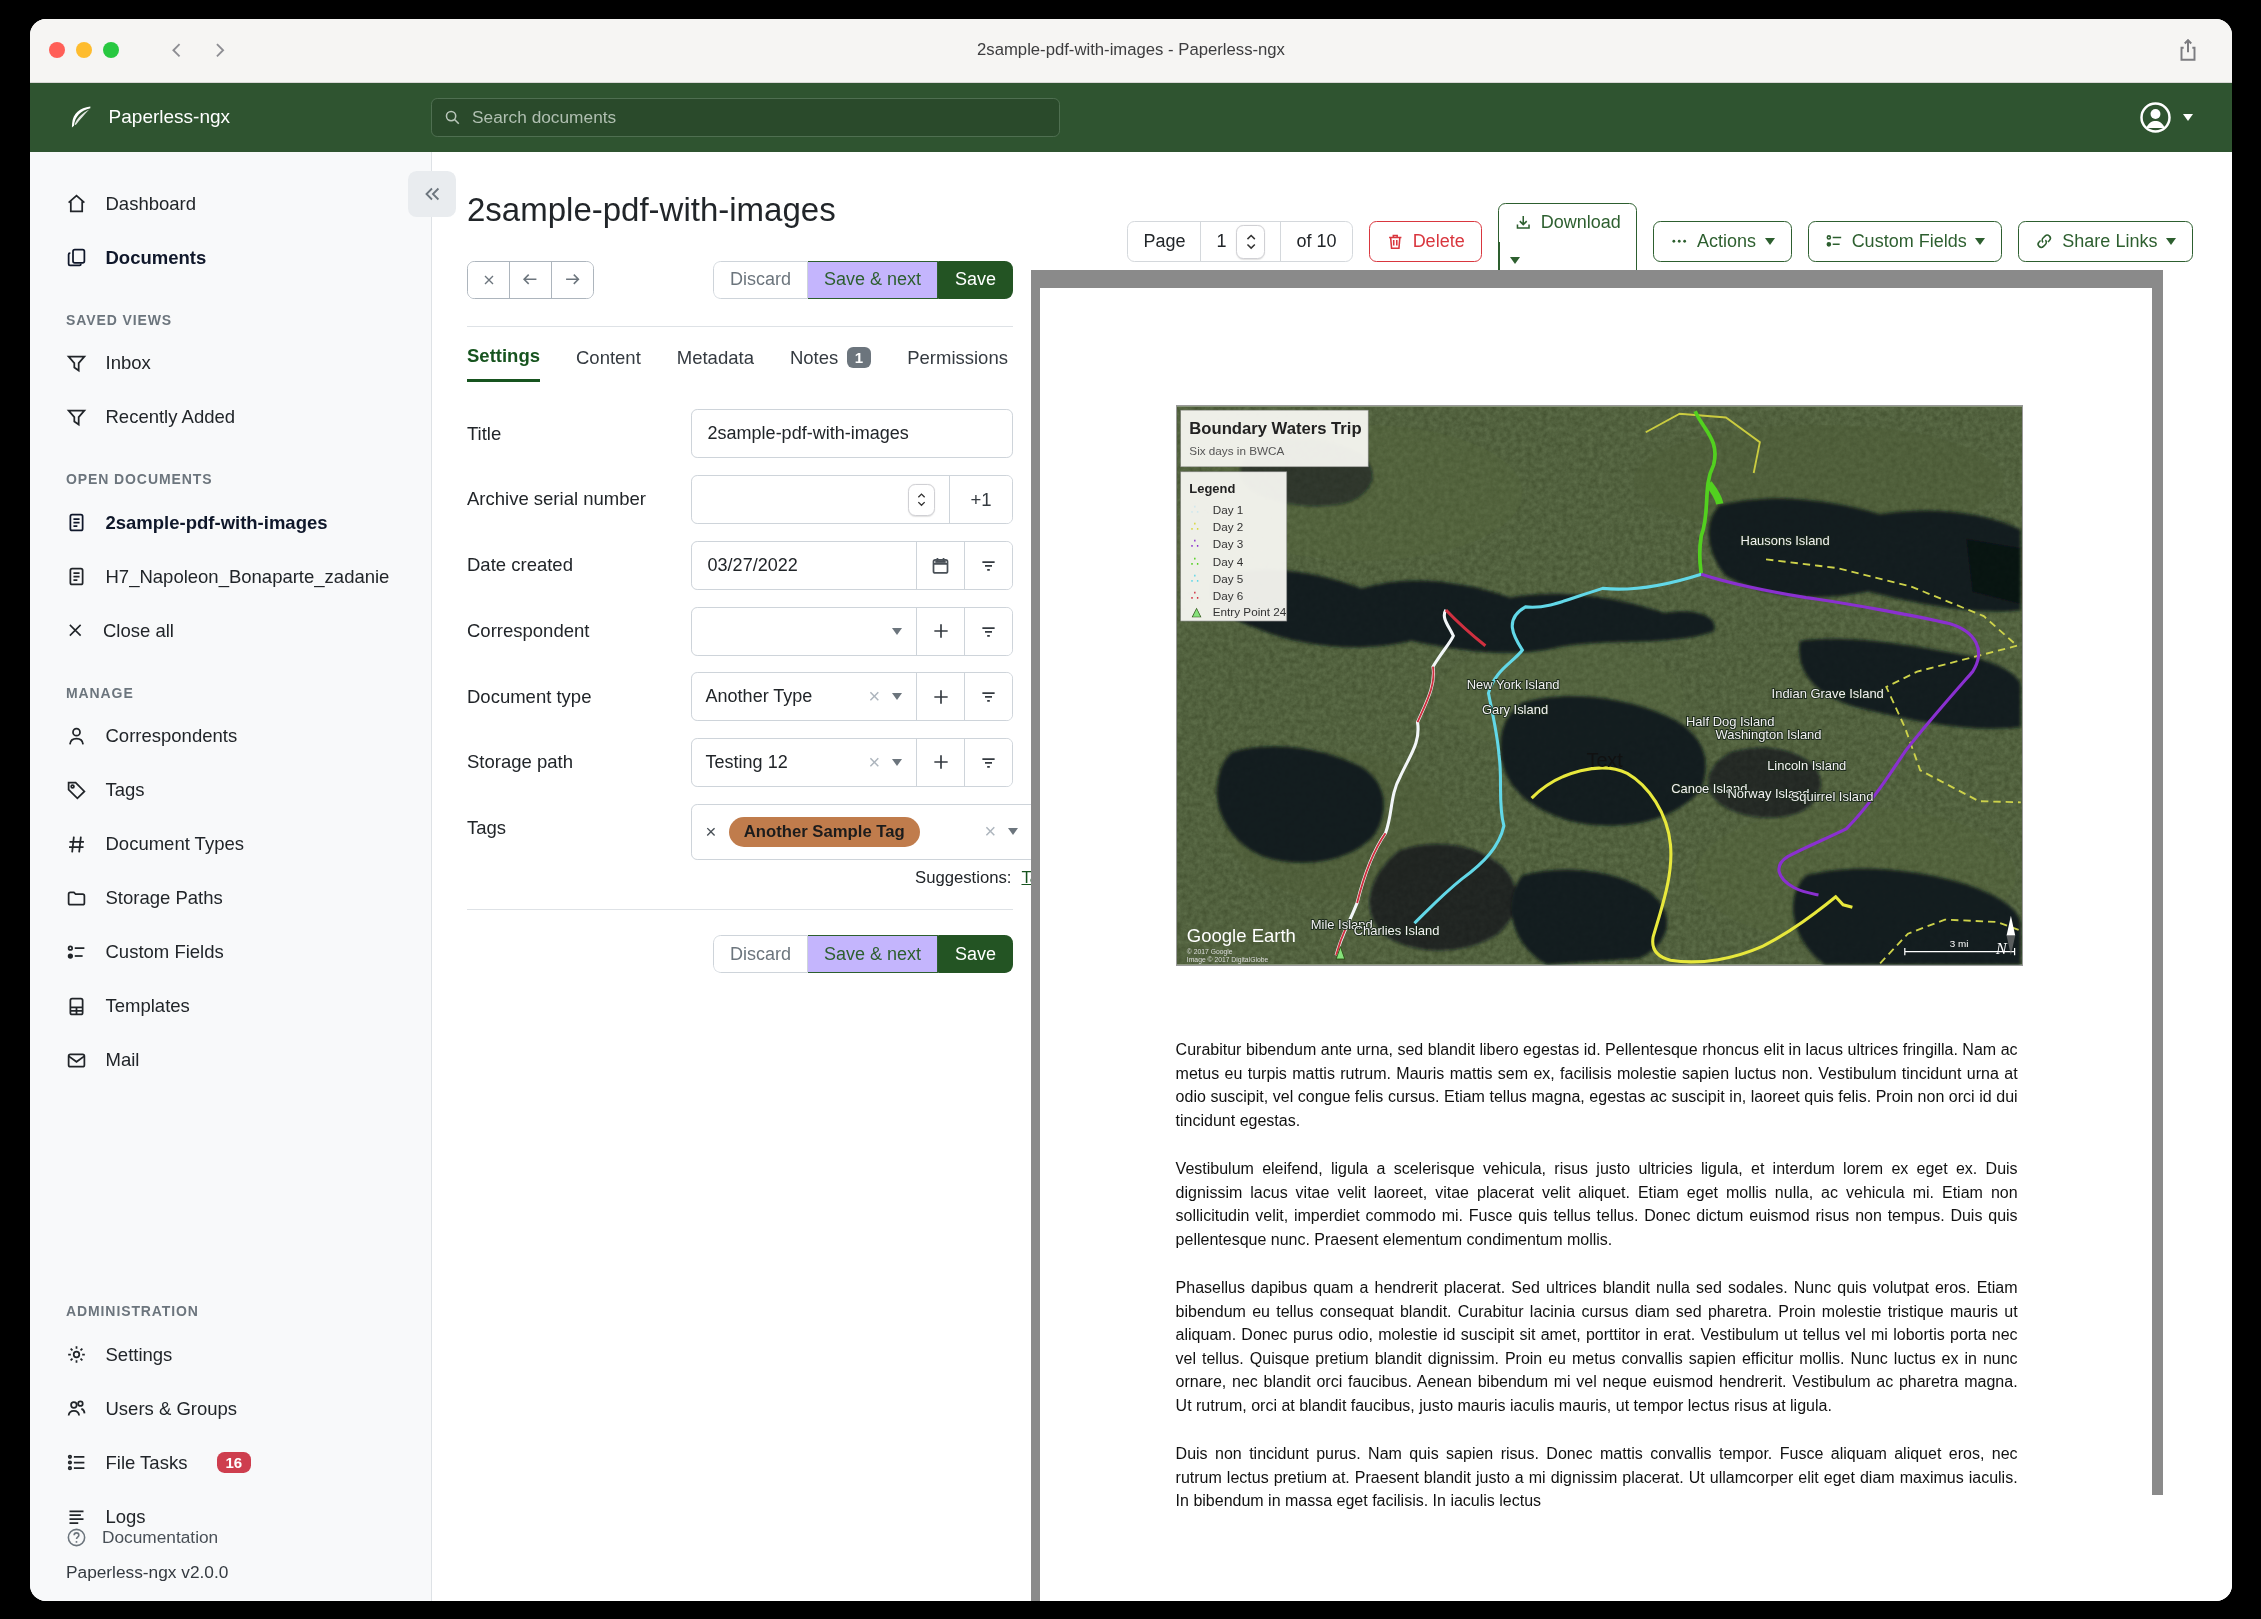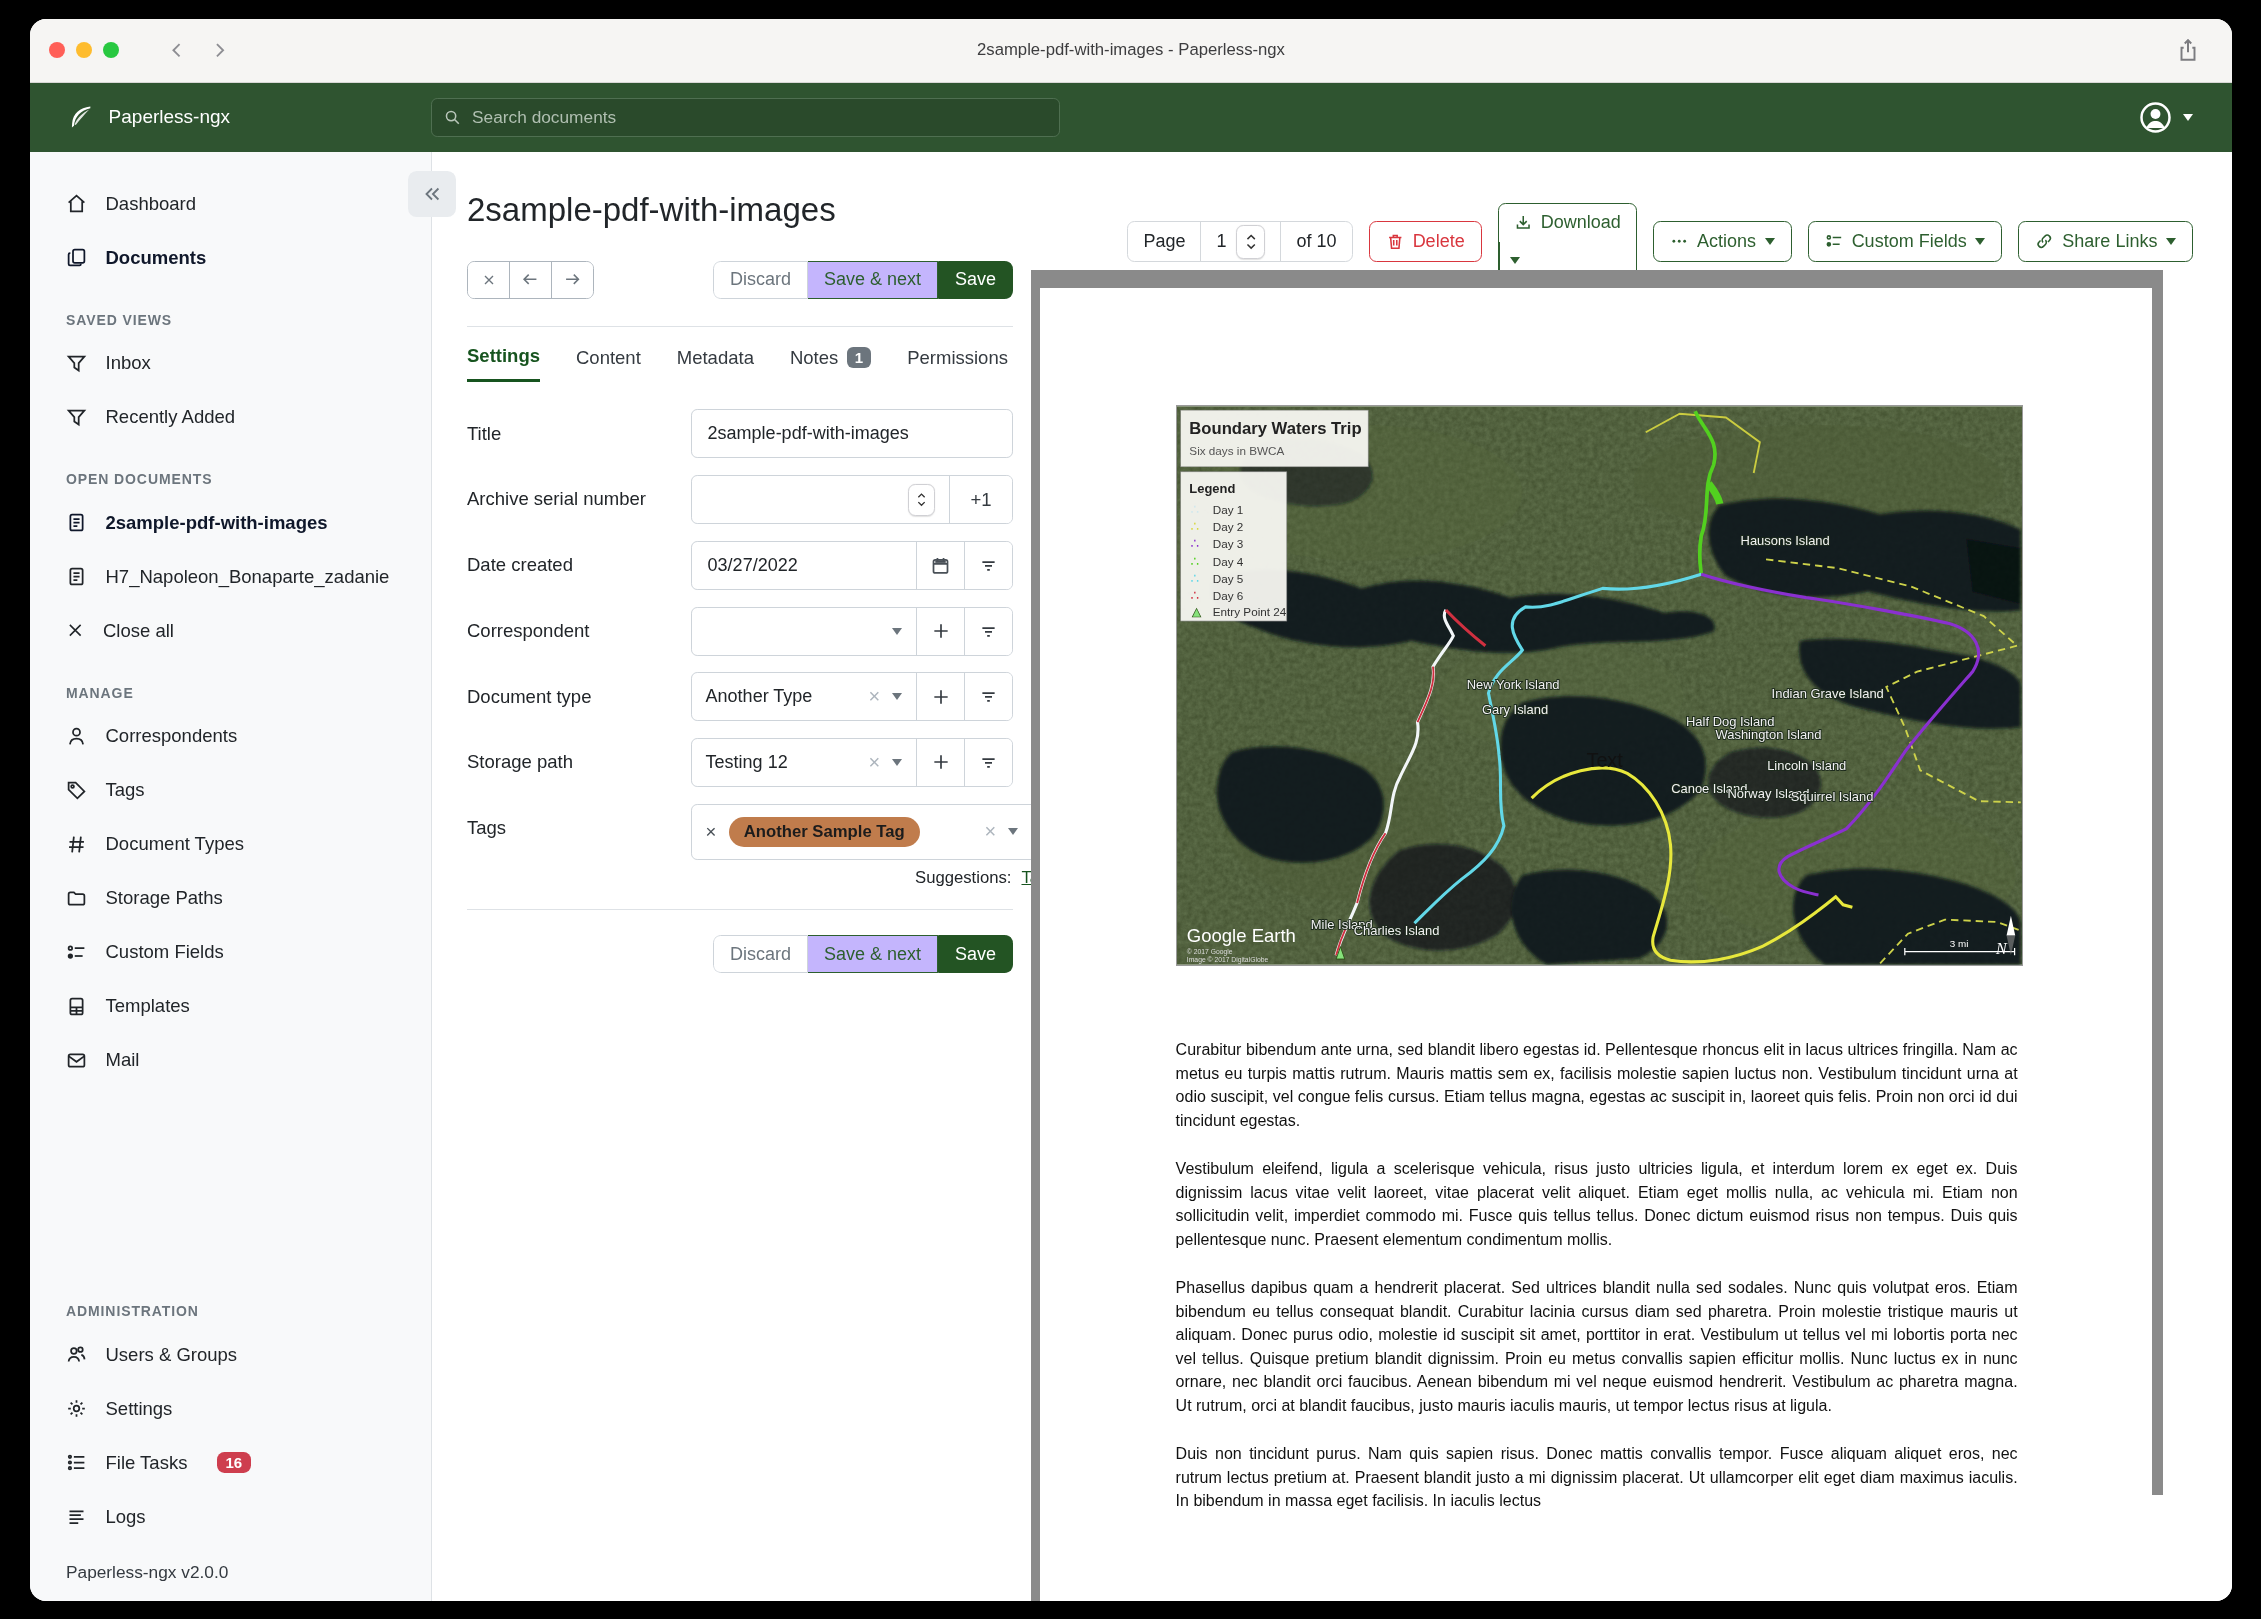--- a/index.html
+++ b/index.html
@@ -246,52 +246,60 @@
         <svg class="icon" width="21" height="21" viewBox="0 0 24 24" fill="none" stroke="currentColor" stroke-width="2">
             <rect x="3" y="5" width="18" height="14" rx="2"></rect>
             <path d="M3 7 L12 13.5 L21 7"></path>
           </svg>
         <span class="lbl">Mail</span>
       </div>
 
       <div class="shead" style="margin-top:216px">ADMINISTRATION</div>
       <div class="sitem">
         <svg class="icon" width="21" height="21" viewBox="0 0 24 24" fill="none" stroke="currentColor" stroke-width="2">
+            <circle cx="12" cy="12" r="3.2"></circle>
+            <path d="M12 2.5 V5.5 M12 18.5 V21.5 M2.5 12 H5.5 M18.5 12 H21.5 M5.3 5.3 L7.4 7.4 M16.6 16.6 L18.7 18.7 M18.7 5.3 L16.6 7.4 M7.4 16.6 L5.3 18.7"></path>
+          </svg>
+        <span class="lbl">Settings</span>
+      </div>
+      <div class="sitem">
+        <svg class="icon" width="21" height="21" viewBox="0 0 24 24" fill="none" stroke="currentColor" stroke-width="2">
             <circle cx="9" cy="8" r="3.2"></circle>
             <path d="M3 20 C3.4 16.2 6 14.6 9 14.6 C12 14.6 14.6 16.2 15 20"></path>
             <circle cx="16.5" cy="6.5" r="2.6"></circle>
             <path d="M17.5 12.5 C19.8 13 21 14.8 21.2 17.5"></path>
           </svg>
         <span class="lbl">Users &amp; Groups</span>
       </div>
       <div class="sitem">
         <svg class="icon" width="21" height="21" viewBox="0 0 24 24" fill="none" stroke="currentColor" stroke-width="2">
-            <circle cx="12" cy="12" r="3.2"></circle>
-            <path d="M12 2.5 V5.5 M12 18.5 V21.5 M2.5 12 H5.5 M18.5 12 H21.5 M5.3 5.3 L7.4 7.4 M16.6 16.6 L18.7 18.7 M18.7 5.3 L16.6 7.4 M7.4 16.6 L5.3 18.7"></path>
-          </svg>
-        <span class="lbl">Settings</span>
-      </div>
-      <div class="sitem">
-        <svg class="icon" width="21" height="21" viewBox="0 0 24 24" fill="none" stroke="currentColor" stroke-width="2">
             <path d="M9 5.5 H21 M9 12 H21 M9 18.5 H21"></path>
             <circle cx="4.5" cy="5.5" r="1.4"></circle>
             <circle cx="4.5" cy="12" r="1.4"></circle>
             <circle cx="4.5" cy="18.5" r="1.4"></circle>
           </svg>
         <span class="lbl">File Tasks</span>
         <span class="badge-red">16</span>
       </div>
       <div class="sitem">
         <svg class="icon" width="21" height="21" viewBox="0 0 24 24" fill="none" stroke="currentColor" stroke-width="2">
             <path d="M4 6 H20 M4 10.5 H17 M4 15 H20 M4 19.5 H14"></path>
           </svg>
         <span class="lbl">Logs</span>
       </div>
 
       <div class="side-bottom">
+        <div class="docrow">
+          <svg class="icon" width="21" height="21" viewBox="0 0 24 24" fill="none" stroke="#6c757d" stroke-width="1.8">
+              <circle cx="12" cy="12" r="9.3"></circle>
+              <path d="M9.3 9.3 C9.3 5.8 14.7 5.8 14.7 9.3 C14.7 11.5 12 11.4 12 13.6"></path>
+              <circle cx="12" cy="17" r="1.1" fill="#6c757d" stroke="none"></circle>
+            </svg>
+          <span class="lbl" style="font-size:17.3px">Documentation</span>
+        </div>
         <div class="version">Paperless-ngx v2.0.0</div>
       </div>
     </div>
 
     <div class="main">
 
       <h1 class="doc-heading">2sample-pdf-with-images</h1>
 
       <div class="actions-row">
         <div class="pagegrp">

